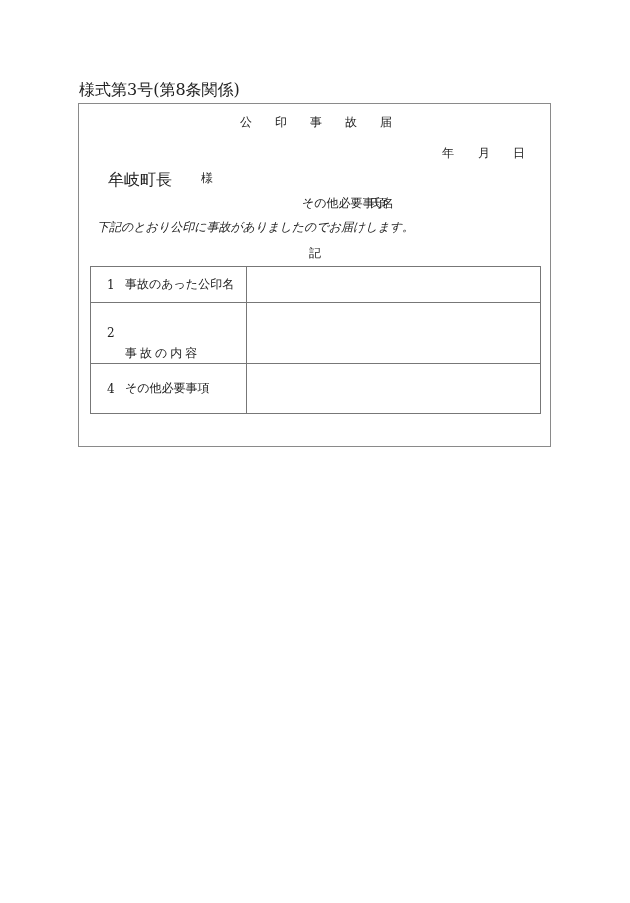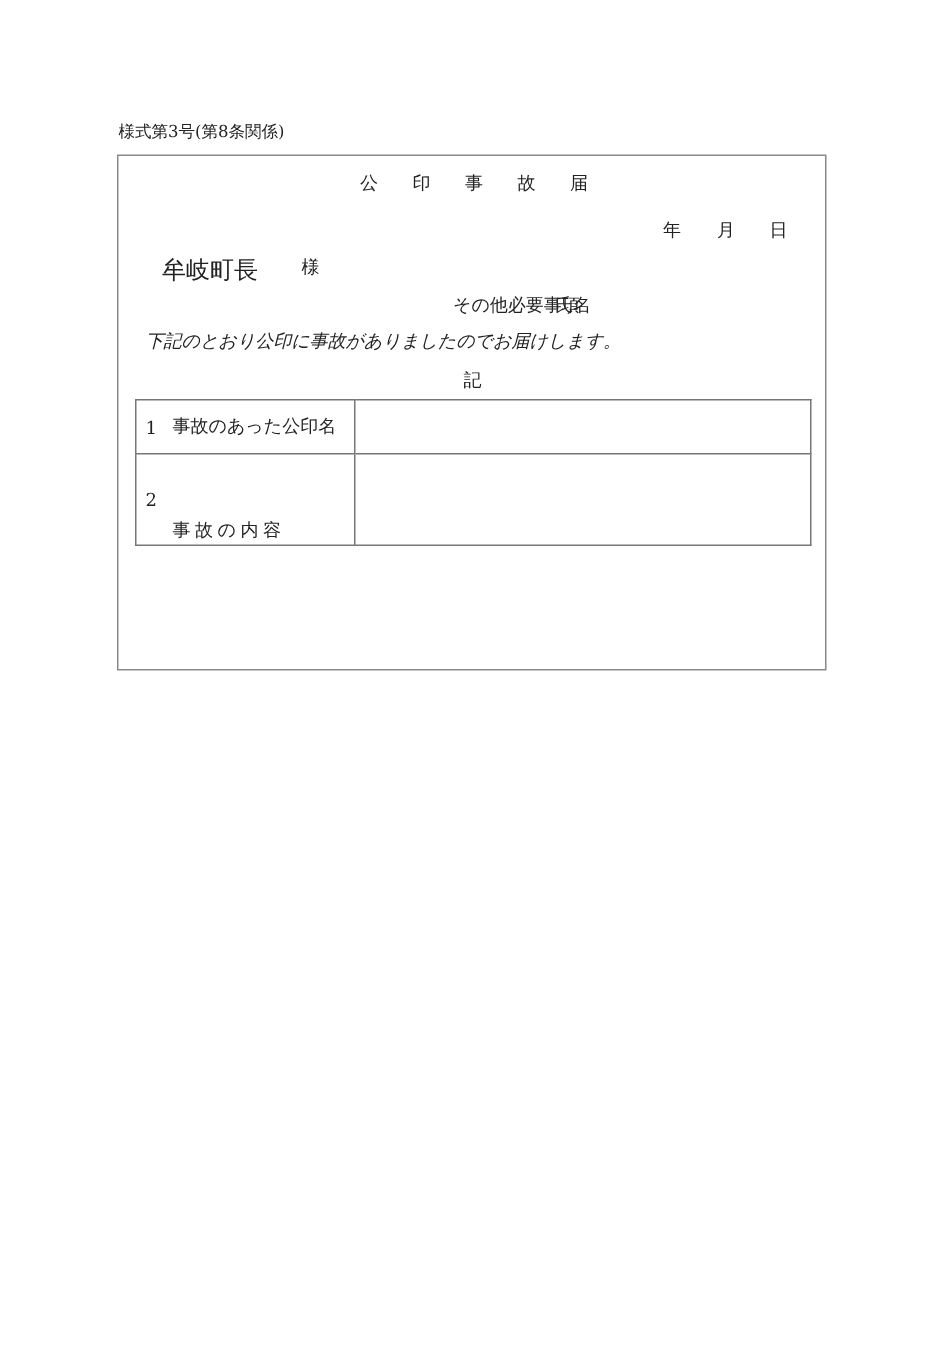--- a/index.html
+++ b/index.html
@@ -11,21 +11,21 @@
       width: 630px;
       height: 903px;
       position: relative;
       font-family: "DejaVu Serif", "Liberation Serif", serif;
       color: #222222;
       overflow: hidden;
     }
     .abs { position: absolute; white-space: nowrap; }
     .form-label {
       left: 79px; top: 80px;
-      font-size: 11px;
+      font-size: 16px;
       letter-spacing: 0px;
     }
     .outer-box {
       position: absolute;
       left: 78px; top: 103px;
       width: 473px; height: 344px;
       border: 1px solid #8a8a8a;
       box-sizing: border-box;
     }
     .title {
@@ -69,21 +69,21 @@
       border-collapse: collapse;
       font-size: 12px;
     }
     table.details td {
       border: 1px solid #777777;
       padding: 0;
       vertical-align: middle;
     }
     table.details td.label-cell {
       width: 140px;
-      padding-left: 6px;
+      padding-left: 16px;
     }
     table.details td.value-cell {
       width: 310px;
     }
     .num {
       display: inline-block;
       width: 18px;
       vertical-align: middle;
     }
     .lbl {
@@ -128,14 +128,20 @@
       <span class="num">1</span><span class="lbl">事故のあった公印名</span>
     </td>
     <td class="value-cell"></td>
   </tr>
   <tr style="height:35px">
     <td class="label-cell">
       <span class="num">2</span><span class="lbl spaced">事故の内容</span>
     </td>
     <td class="value-cell"></td>
   </tr>
+  <tr style="height:50px">
+    <td class="label-cell">
+      <span class="num">4</span><span class="lbl">その他必要事項</span>
+    </td>
+    <td class="value-cell"></td>
+  </tr>
 </tbody>
   </table>
 
 </body></html>

